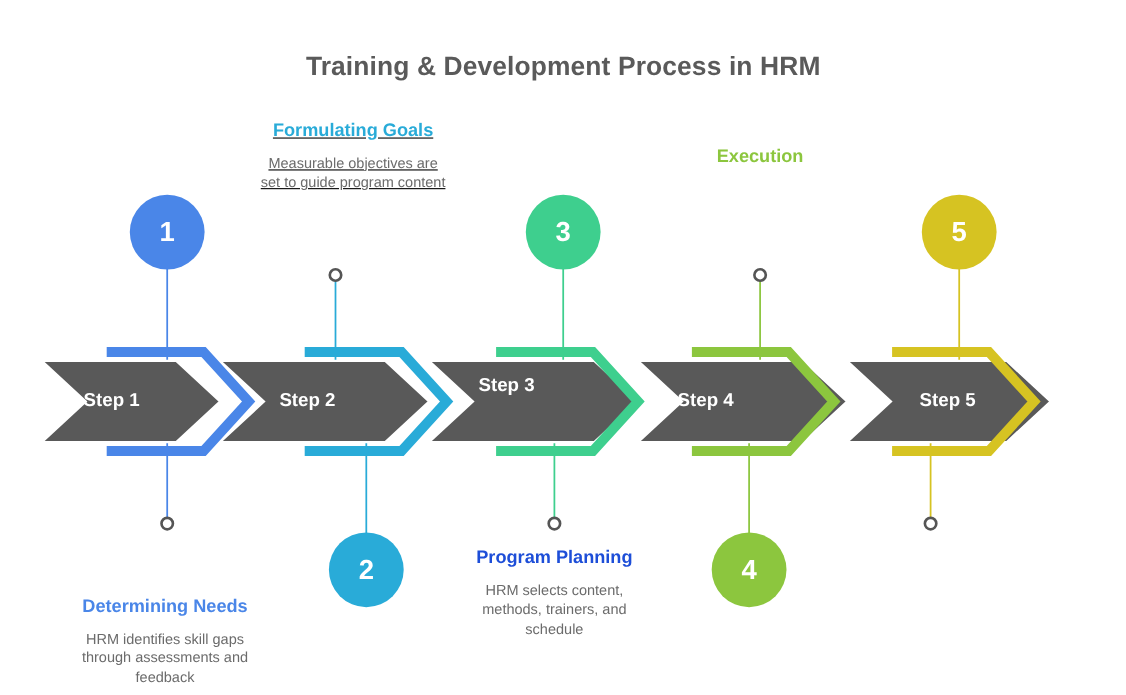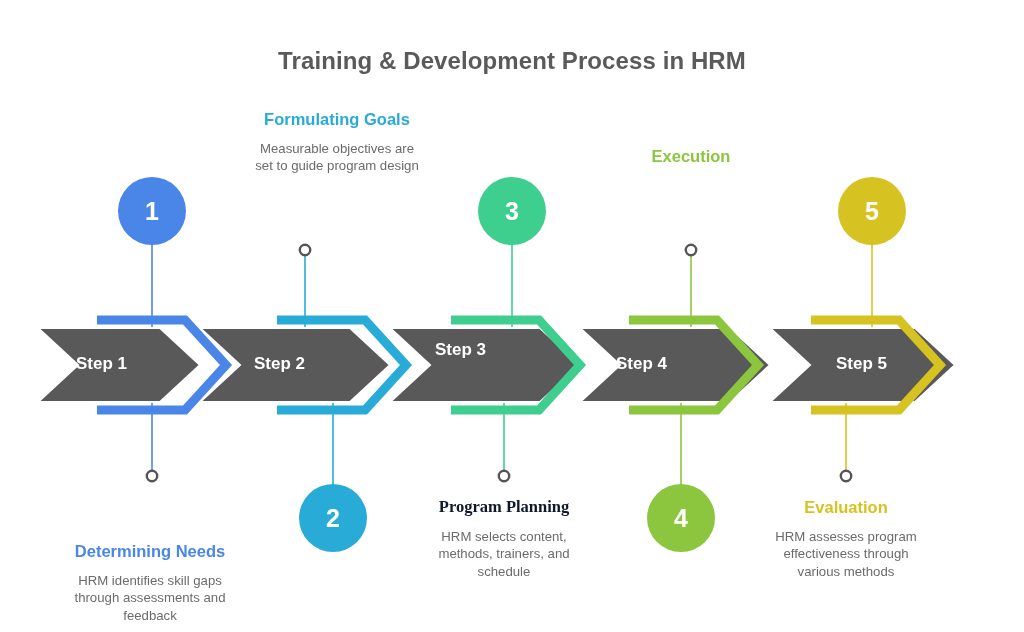--- a/index.html
+++ b/index.html
@@ -160,32 +160,28 @@
   </div>
   <div class="num-circle" style="left:838px; top:177px; background:#d6c322;">
     <span>5</span>
   </div>
 
   <div class="txt-block" style="left:65px; top:496px;margin-top:44px;">
     <div class="txt-title" style="color:#4a86e8;">Determining Needs</div>
     <div class="txt-desc">HRM identifies skill gaps through assessments and feedback</div>
   </div>
 
-  <div class="txt-block" style="left:252px; top:108px;">
+  <div class="txt-block" style="left:236px; top:108px;text-decoration:underline;">
     <div class="txt-title" style="color:#29abd8;">Formulating Goals</div>
-    <div class="txt-desc">Measurable objectives are set to guide program design</div>
+    <div class="txt-desc">Measurable objectives are set to guide program content</div>
   </div>
 
   <div class="txt-block" style="left:419px; top:496px;">
-    <div class="txt-title" style="color:#0f172a;font-family:Liberation Serif, serif;">Program Planning</div>
+    <div class="txt-title" style="color:#1d4ed8;">Program Planning</div>
     <div class="txt-desc">HRM selects content, methods, trainers, and schedule</div>
   </div>
 
-  <div class="txt-block" style="left:606px; top:131px;margin-top:14px;">
+  <div class="txt-block" style="left:606px; top:131px;">
     <div class="txt-title" style="color:#8cc63e;">Execution</div>
   </div>
 
-  <div class="txt-block" style="left:761px; top:496px;">
-    <div class="txt-title" style="color:#d6c322;">Evaluation</div>
-    <div class="txt-desc">HRM assesses program effectiveness through various methods</div>
-  </div>
 
 </div>
 
 </body></html>

